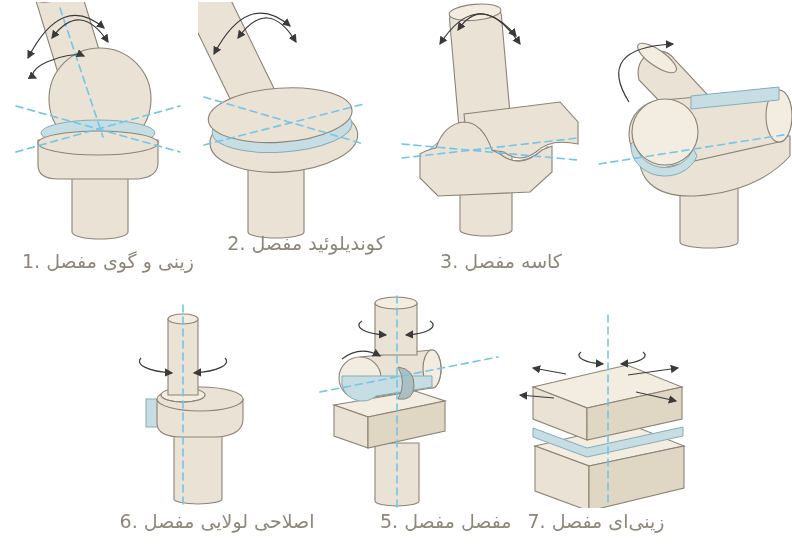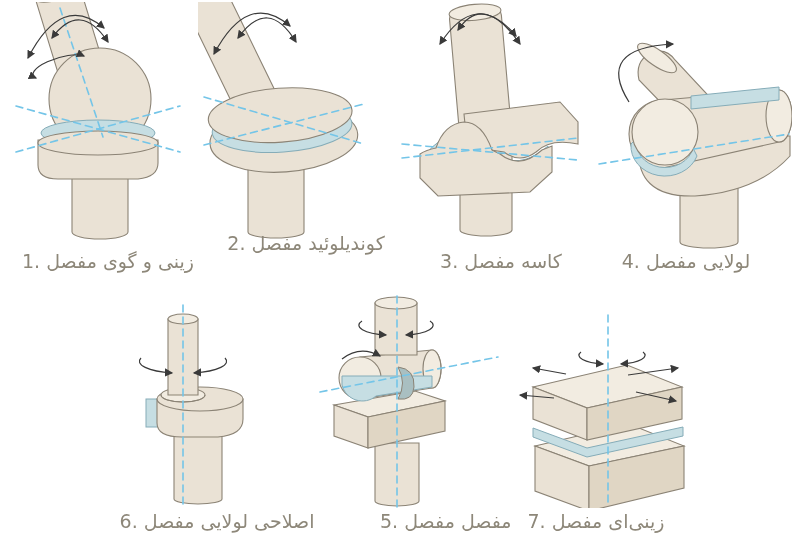--- a/index.html
+++ b/index.html
@@ -190,19 +190,18 @@
       <path class="arr" d="M 48 62 L 15 56" marker-end="url(#ah)"></path>
       <path class="arr" d="M 110 63 L 160 56" marker-end="url(#ah)"></path>
       <path class="arr" d="M 36 86 L 2 83" marker-end="url(#ah)"></path>
       <path class="arr" d="M 118 80 L 158 89" marker-end="url(#ah)"></path>
     </g>
   </svg>
 
   <div class="jlabel" style="left:6px;top:250px;width:204px"><bdi>1.</bdi> <bdi>مفصل</bdi> <bdi>گوی</bdi> <bdi>و</bdi> <bdi>زینی</bdi></div>
   <div class="jlabel" style="left:208px;top:232px;width:196px"><bdi>2.</bdi> <bdi>مفصل</bdi> <bdi>کوندیلوئید</bdi></div>
   <div class="jlabel" style="left:428px;top:250px;width:146px"><bdi>3.</bdi> <bdi>مفصل</bdi> <bdi>کاسه</bdi></div>
-  <div class="jlabel" style="left:606px;top:250px;width:160px"><bdi>4.</bdi> <bdi>مفصل</bdi> <bdi>لولایی</bdi></div>
 
   <div class="jlabel" style="left:103px;top:510px;width:228px"><bdi>6.</bdi> <bdi>مفصل</bdi> <bdi>لولایی</bdi> <bdi>اصلاحی</bdi></div>
   <div class="jlabel" style="left:380px;top:510px;width:124px"><bdi>5.</bdi> <bdi>مفصل</bdi> <bdi>مفصل</bdi></div>
   <div class="jlabel" style="left:498px;top:510px;width:196px"><bdi>7.</bdi> <bdi>مفصل</bdi> <bdi>زینی‌ای</bdi></div>
 
 </div>
 
 </body></html>

